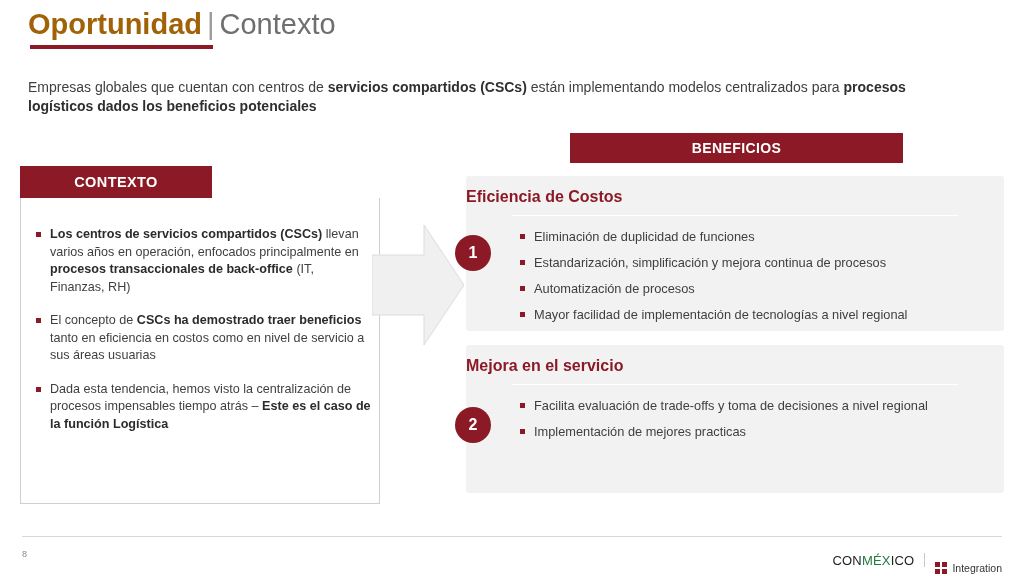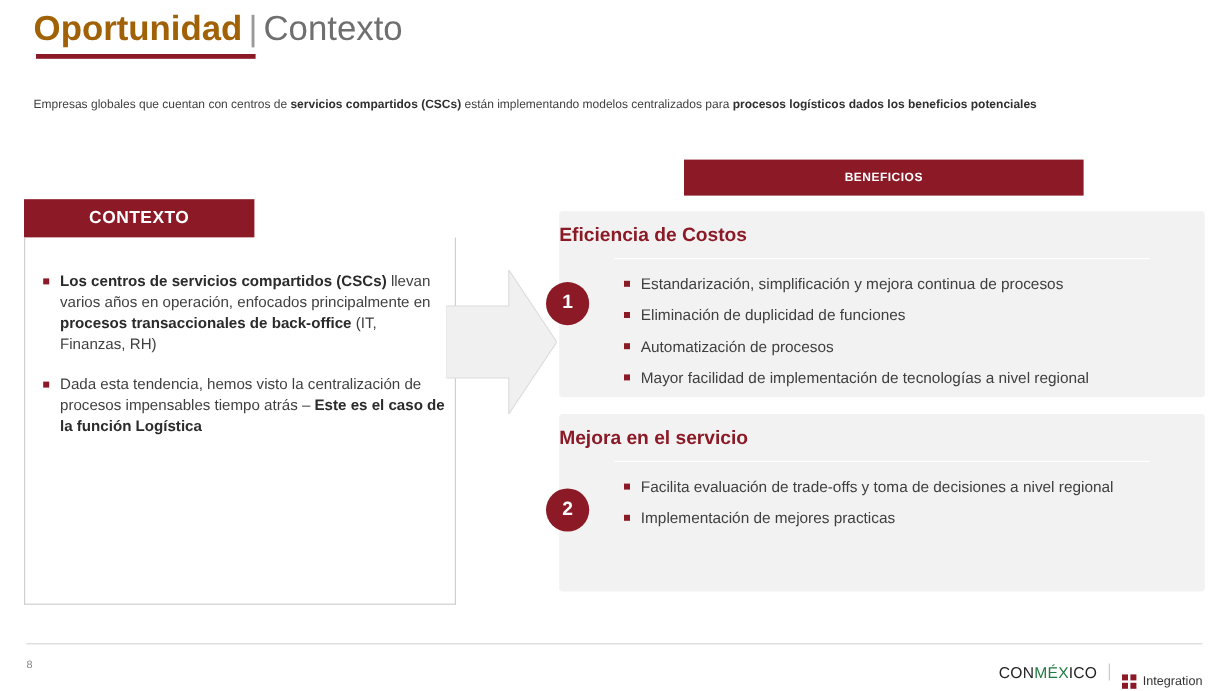--- a/index.html
+++ b/index.html
@@ -20,21 +20,21 @@
   .title .t-sep  { color:#9a9a9a; font-weight:normal; padding:0 5px; }
   .title .t-sub  { color:#6f6f6f; font-weight:normal; }
   .title-rule {
     position:absolute; left:30px; top:45px;
     width:183px; height:4px; background:#8B1A26;
   }
 
   
   .intro {
     position:absolute; left:28px; top:78px; width:945px;
-    font-size:10px; line-height:19px; color:#3f3f3f;
+    font-size:14px; line-height:19px; color:#3f3f3f;
   }
   .intro b { font-weight:bold; color:#2f2f2f; }
 
   
   .ctx-header {
     position:absolute; left:20px; top:166px; width:192px; height:32px;
     background:#8B1A26; color:#ffffff;
     display:flex; align-items:center; justify-content:center;
     font-size:14.5px; font-weight:bold; letter-spacing:.4px;
   }
@@ -54,21 +54,21 @@
   .ctx-item b { font-weight:bold; color:#2b2b2b; }
 
   
   .arrow { position:absolute; left:372px; top:225px; }
 
   
   .ben-header {
     position:absolute; left:570px; top:133px; width:333px; height:30px;
     background:#8B1A26; color:#ffffff;
     display:flex; align-items:center; justify-content:center;
-    font-size:10px; font-weight:bold; letter-spacing:.4px;
+    font-size:14px; font-weight:bold; letter-spacing:.4px;
   }
 
   
   .card {
     position:absolute; left:466px; width:538px;
     background:#f2f2f2; border-radius:3px;
   }
   .card1 { top:176px; height:155px; }
   .card2 { top:345px; height:148px; }
   .card-title {
@@ -132,38 +132,41 @@
   <span>Empresas globales que cuentan con centros de </span><b>servicios compartidos (CSCs)</b><span> están implementando modelos centralizados para </span><b>procesos logísticos dados los beneficios potenciales</b>
 </div>
 
 <div class="ctx-header">CONTEXTO</div>
 <div class="ctx-box"></div>
 <div class="ctx-list">
   <div class="ctx-item">
     <b>Los centros de servicios compartidos (CSCs)</b><span> llevan varios años en operación, enfocados principalmente en </span><b>procesos transaccionales de back-office</b><span> (IT, Finanzas, RH)</span>
   </div>
   <div class="ctx-item">
+    <b></b><span>El concepto de </span><b>CSCs ha demostrado traer beneficios</b><span> tanto en eficiencia en costos como en nivel de servicio a sus áreas usuarias</span>
+  </div>
+  <div class="ctx-item">
     <b></b><span>Dada esta tendencia, hemos visto la centralización de procesos impensables tiempo atrás – </span><b>Este es el caso de la función Logística</b><span></span>
   </div>
 </div>
 
 <div class="arrow">
   <svg width="92" height="120" viewBox="0 0 92 120">
     <polygon points="0,30 52,30 52,0 92,60 52,120 52,90 0,90" fill="#f0f0f0" stroke="#dcdcdc" stroke-width="1"></polygon>
   </svg>
 </div>
 
 <div class="ben-header">BENEFICIOS</div>
 
 <div class="card card1">
   <div class="card-title">Eficiencia de Costos</div>
   <div class="card-rule"></div>
   <div class="card-list">
+    <div class="card-item">Eliminación de duplicidad de funciones</div>
     <div class="card-item">Estandarización, simplificación y mejora continua de procesos</div>
-    <div class="card-item">Eliminación de duplicidad de funciones</div>
     <div class="card-item">Automatización de procesos</div>
     <div class="card-item">Mayor facilidad de implementación de tecnologías a nivel regional</div>
   </div>
 </div>
 <div class="badge badge1">1</div>
 
 <div class="card card2">
   <div class="card-title">Mejora en el servicio</div>
   <div class="card-rule"></div>
   <div class="card-list">

